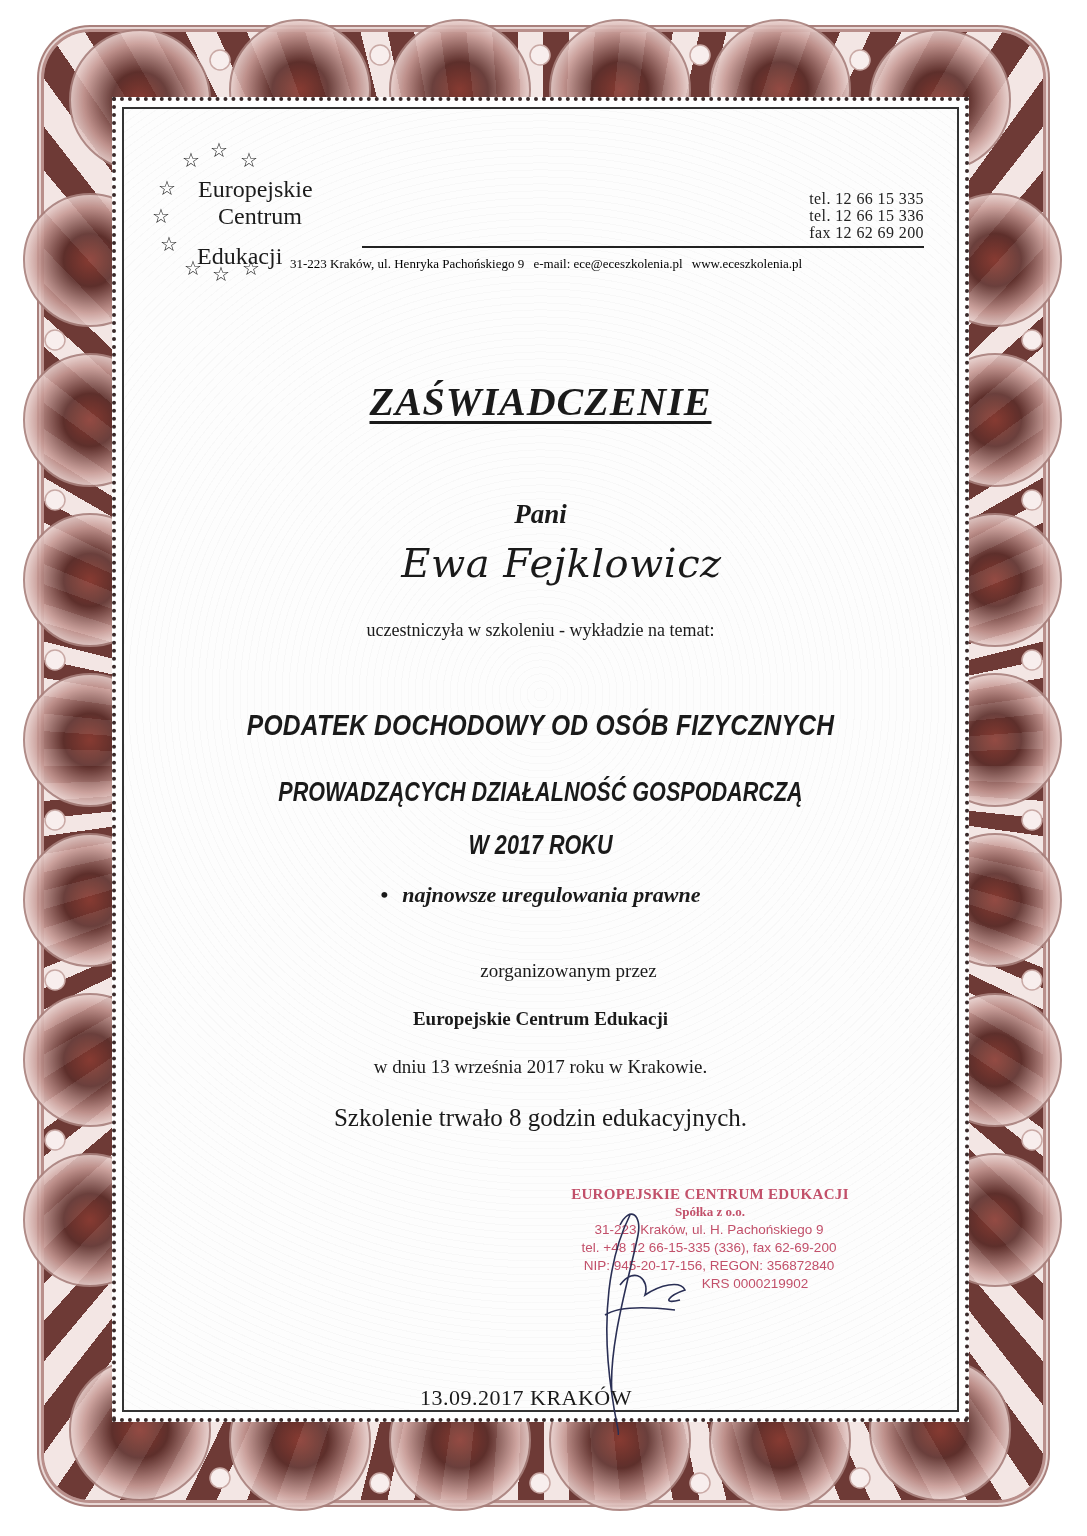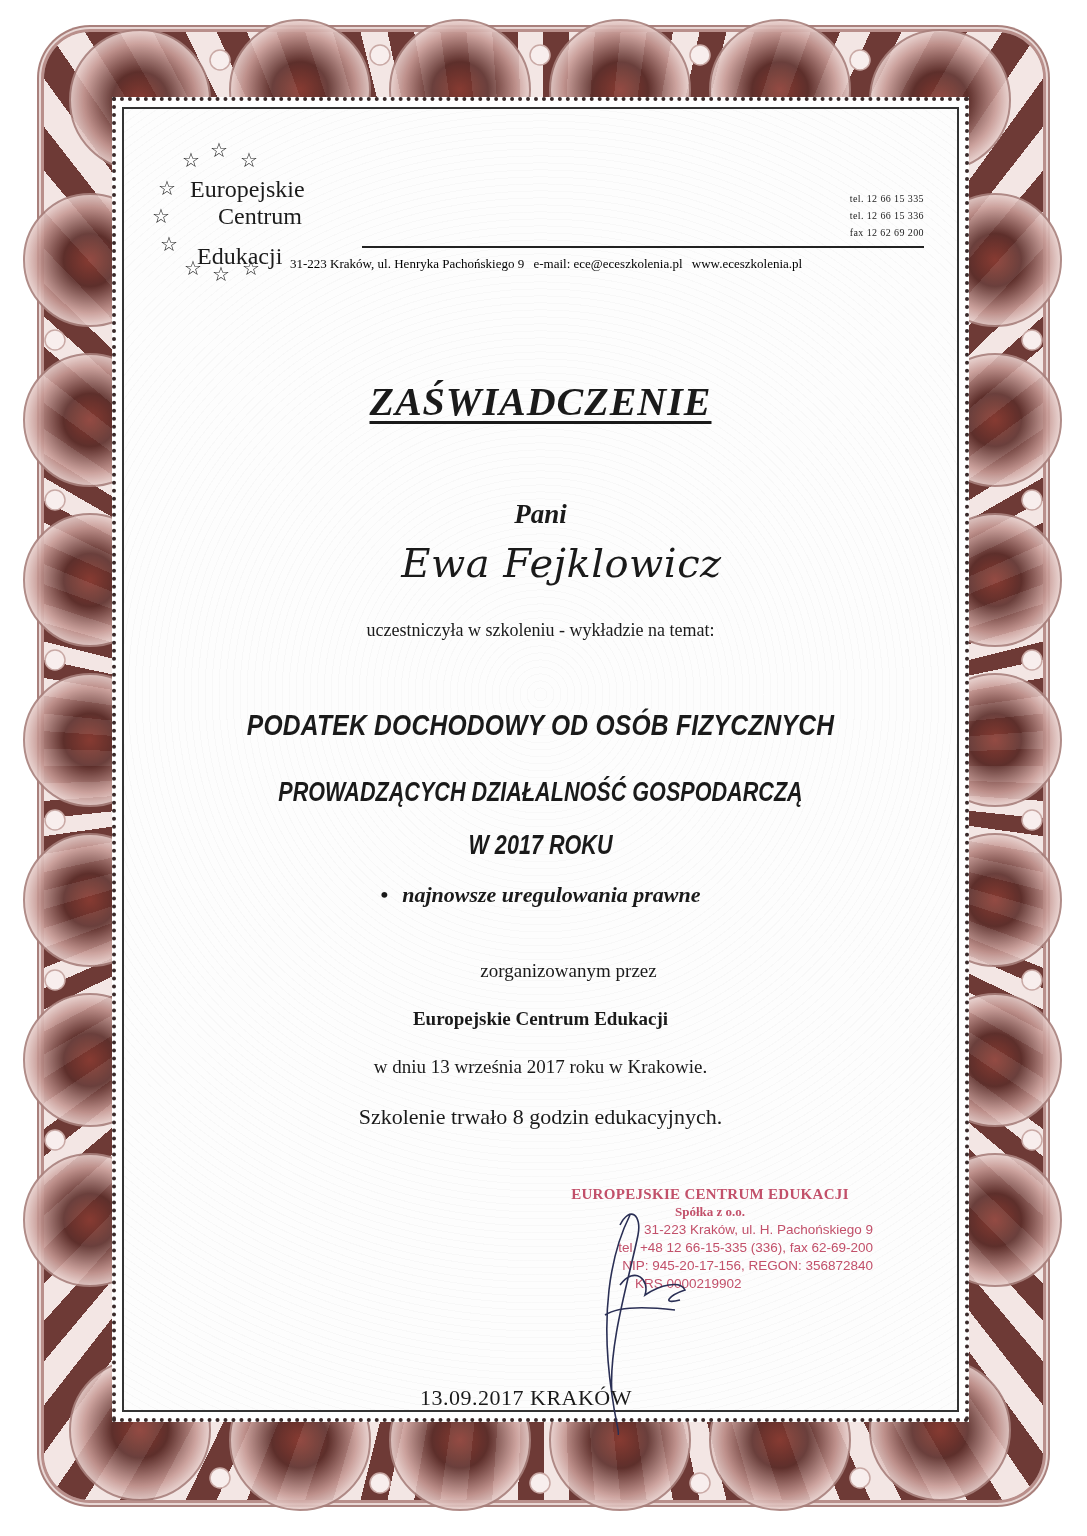--- a/index.html
+++ b/index.html
@@ -25,43 +25,43 @@
     background:#fdfdfd; border:2px solid #333; box-sizing:border-box;
   }
   .frame::before {
     content:""; position:absolute; inset:0;
     background: repeating-radial-gradient(circle at 50% 45%, rgba(0,0,0,0.0) 0 6px, rgba(0,0,0,0.018) 6px 7px);
   }
   
   .logo { position:absolute; left:150px; top:140px; width:210px; height:140px; }
   .star { position:absolute; font-size:20px; color:#222; line-height:1; }
   .logo-text { position:absolute; font-family:"Liberation Serif", serif; font-size:24px; color:#1b1b1b; line-height:1; }
-  .contact { position:absolute; right:163px; top:190px; text-align:center; font-size:10px; line-height:17px; letter-spacing:0.4px; color:#222; font-family:"Liberation Serif", serif;}
+  .contact { position:absolute; right:163px; top:190px; text-align:right; font-size:16px; line-height:17px; letter-spacing:0.4px; color:#222; font-family:"Liberation Serif", serif;}
   .hr-line { position:absolute; left:362px; top:246px; width:562px; height:0; border-top:2px solid #222; }
   .address { position:absolute; left:290px; top:256px; font-size:13px; color:#000000; white-space:nowrap; font-family:"Liberation Serif", serif; }
   .address span { margin-right:6px; }
   .center { position:absolute; left:122px; width:837px; text-align:center; }
   .title { top:378px; font-size:40px; font-weight:bold; font-style:italic; text-decoration:underline; text-decoration-thickness:3px; text-underline-offset:6px; letter-spacing:1px; }
   .pani { top:475px; font-size:27px; font-weight:bold; font-style:italic;margin-top:24px; }
   .name { top:540px; font-size:40px; font-style:italic; font-family:"DejaVu Serif", serif; font-weight:normal; letter-spacing:0.5px;padding-left:21px; }
   .intro { top:620px; font-size:18px; }
   .topic1 { top:708px; font-size:30px; font-weight:bold; font-style:italic; font-family:"Liberation Sans", sans-serif; transform:scaleX(0.82); letter-spacing:0.3px; }
   .topic2 { top:777px; font-size:27px; font-weight:bold; font-style:italic; font-family:"Liberation Sans", sans-serif; transform:scaleX(0.8); }
   .topic3 { top:830px; font-size:27px; font-weight:bold; font-style:italic; font-family:"Liberation Sans", sans-serif; transform:scaleX(0.8); }
   .bullet { top:882px; font-size:22px; font-weight:bold; font-style:italic; }
   .bullet .dot { font-style:normal; margin-right:14px; }
   .org1 { top:960px; font-size:19px;padding-left:28px; }
   .org2 { top:1008px; font-size:19px; font-weight:bold; }
   .org3 { top:1056px; font-size:19px; }
-  .org4 { top:1104px; font-size:22px; }
+  .org4 { top:1104px; font-size:25px; }
   .stamp { position:absolute; left:545px; top:1185px; width:330px; text-align:center; color:#c2506a; font-family:"Liberation Sans", sans-serif; }
   .stamp .s1 { font-family:"Liberation Serif", serif; font-weight:bold; font-size:15px; letter-spacing:0.3px; }
   .stamp .s2 { font-family:"Liberation Serif", serif; font-weight:bold; font-size:13px; }
-  .stamp .s3, .stamp .s4, .stamp .s5 { font-size:13.5px; text-align:right; padding-right:2px; }
-  .stamp .s6 { font-size:13.5px; text-align:left; padding-left:90px; }
+  .stamp .s3, .stamp .s4, .stamp .s5 { font-size:13.5px; text-align:center; padding-right:2px; }
+  .stamp .s6 { font-size:13.5px; text-align:center; padding-left:90px; }
   .stamp div { line-height:18px; }
   .signature { position:absolute; left:590px; top:1195px; width:120px; height:240px; }
   .date { position:absolute; left:420px; top:1385px; font-size:22px; letter-spacing:0.5px; }
 </style>
 </head>
 <body>
 
 <div class="border-outer"></div>
 <svg class="scallops" viewBox="0 0 1087 1536">
   <defs>
@@ -131,21 +131,21 @@
 <div class="logo">
   <span class="star" style="left:32px;top:10px;">☆</span>
   <span class="star" style="left:60px;top:0px;">☆</span>
   <span class="star" style="left:90px;top:10px;">☆</span>
   <span class="star" style="left:8px;top:38px;">☆</span>
   <span class="star" style="left:2px;top:66px;">☆</span>
   <span class="star" style="left:10px;top:94px;">☆</span>
   <span class="star" style="left:34px;top:118px;">☆</span>
   <span class="star" style="left:62px;top:124px;">☆</span>
   <span class="star" style="left:92px;top:118px;">☆</span>
-  <span class="logo-text" style="left:40px;top:37px;">Europejskie</span>
+  <span class="logo-text" style="left:48px;top:37px;">Europejskie</span>
   <span class="logo-text" style="left:68px;top:64px;">Centrum</span>
   <span class="logo-text" style="left:47px;top:104px;">Edukacji</span>
 </div>
 
 <div class="contact">
   <div>tel.  12 66 15 335</div>
   <div>tel.  12 66 15 336</div>
   <div>fax  12 62 69 200</div>
 </div>
 <div class="hr-line"></div>

